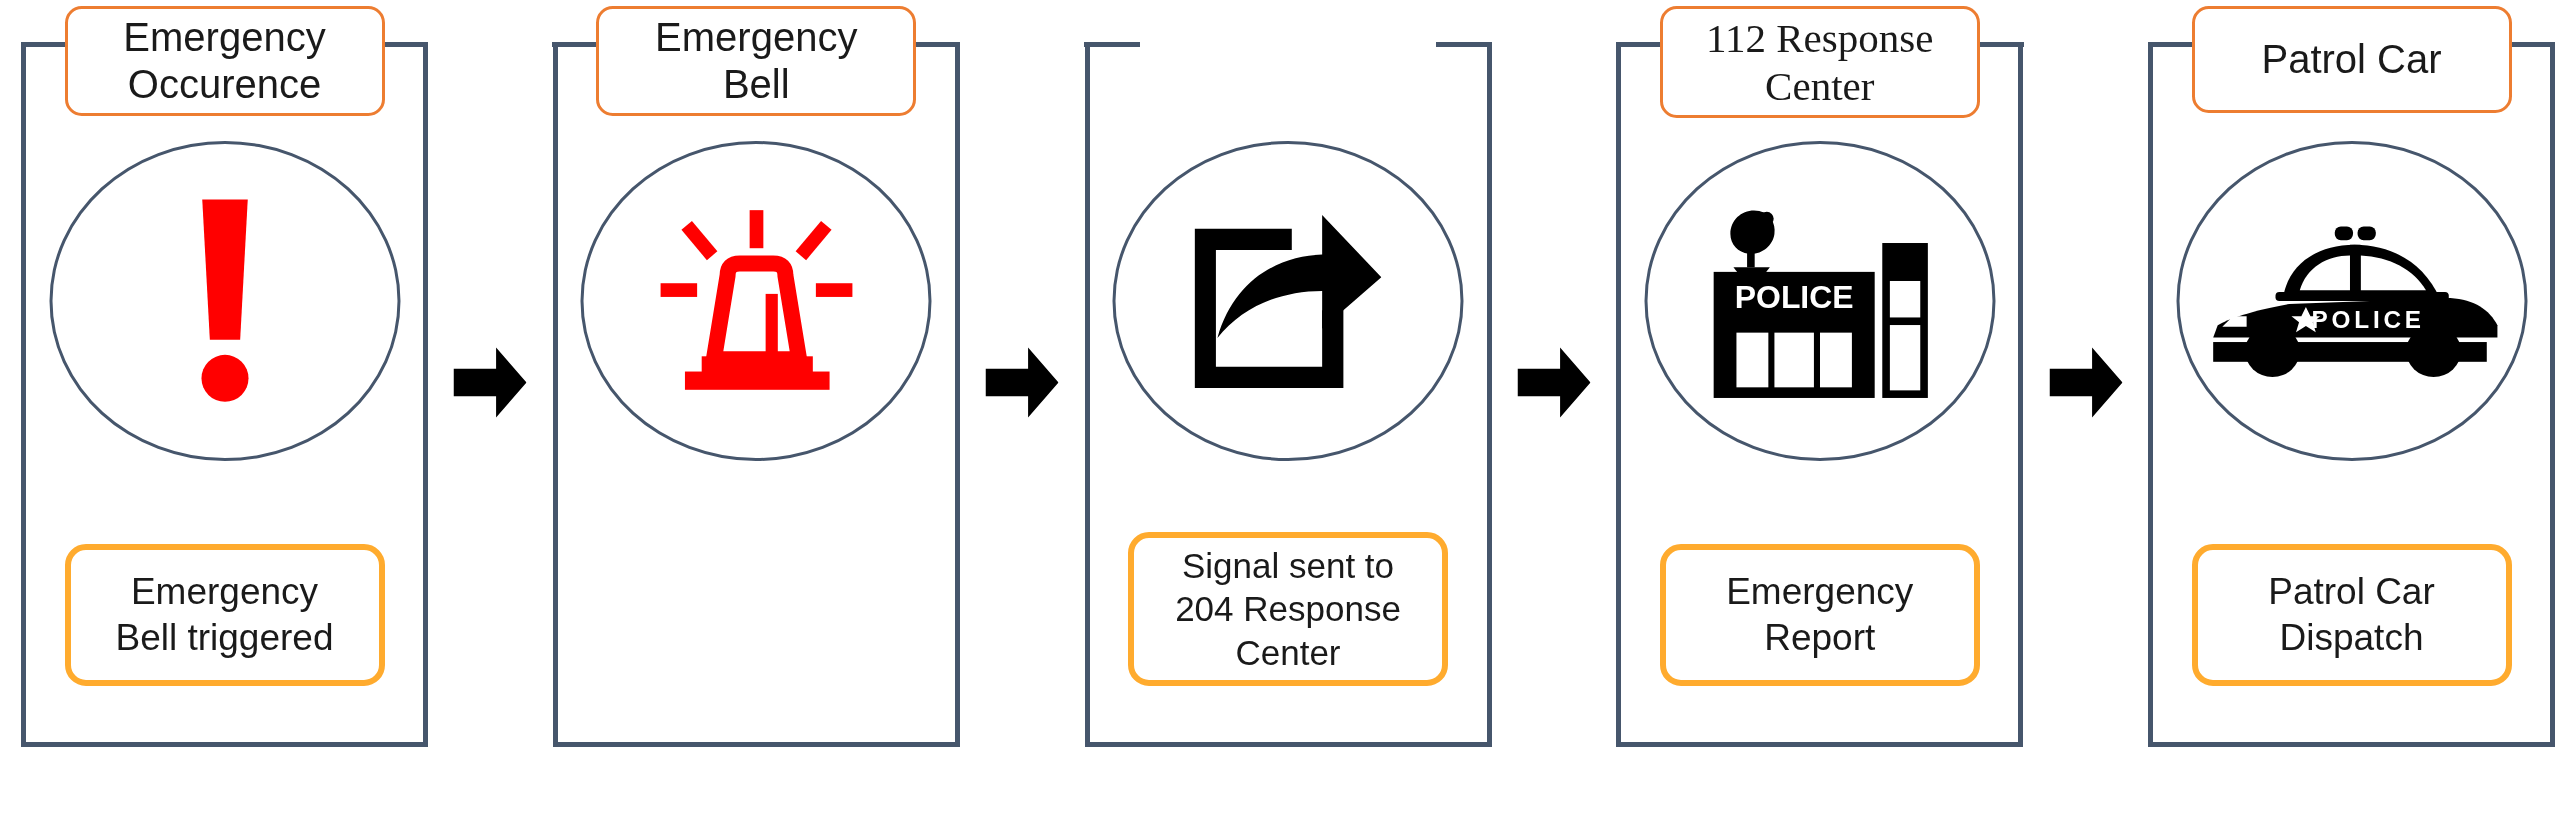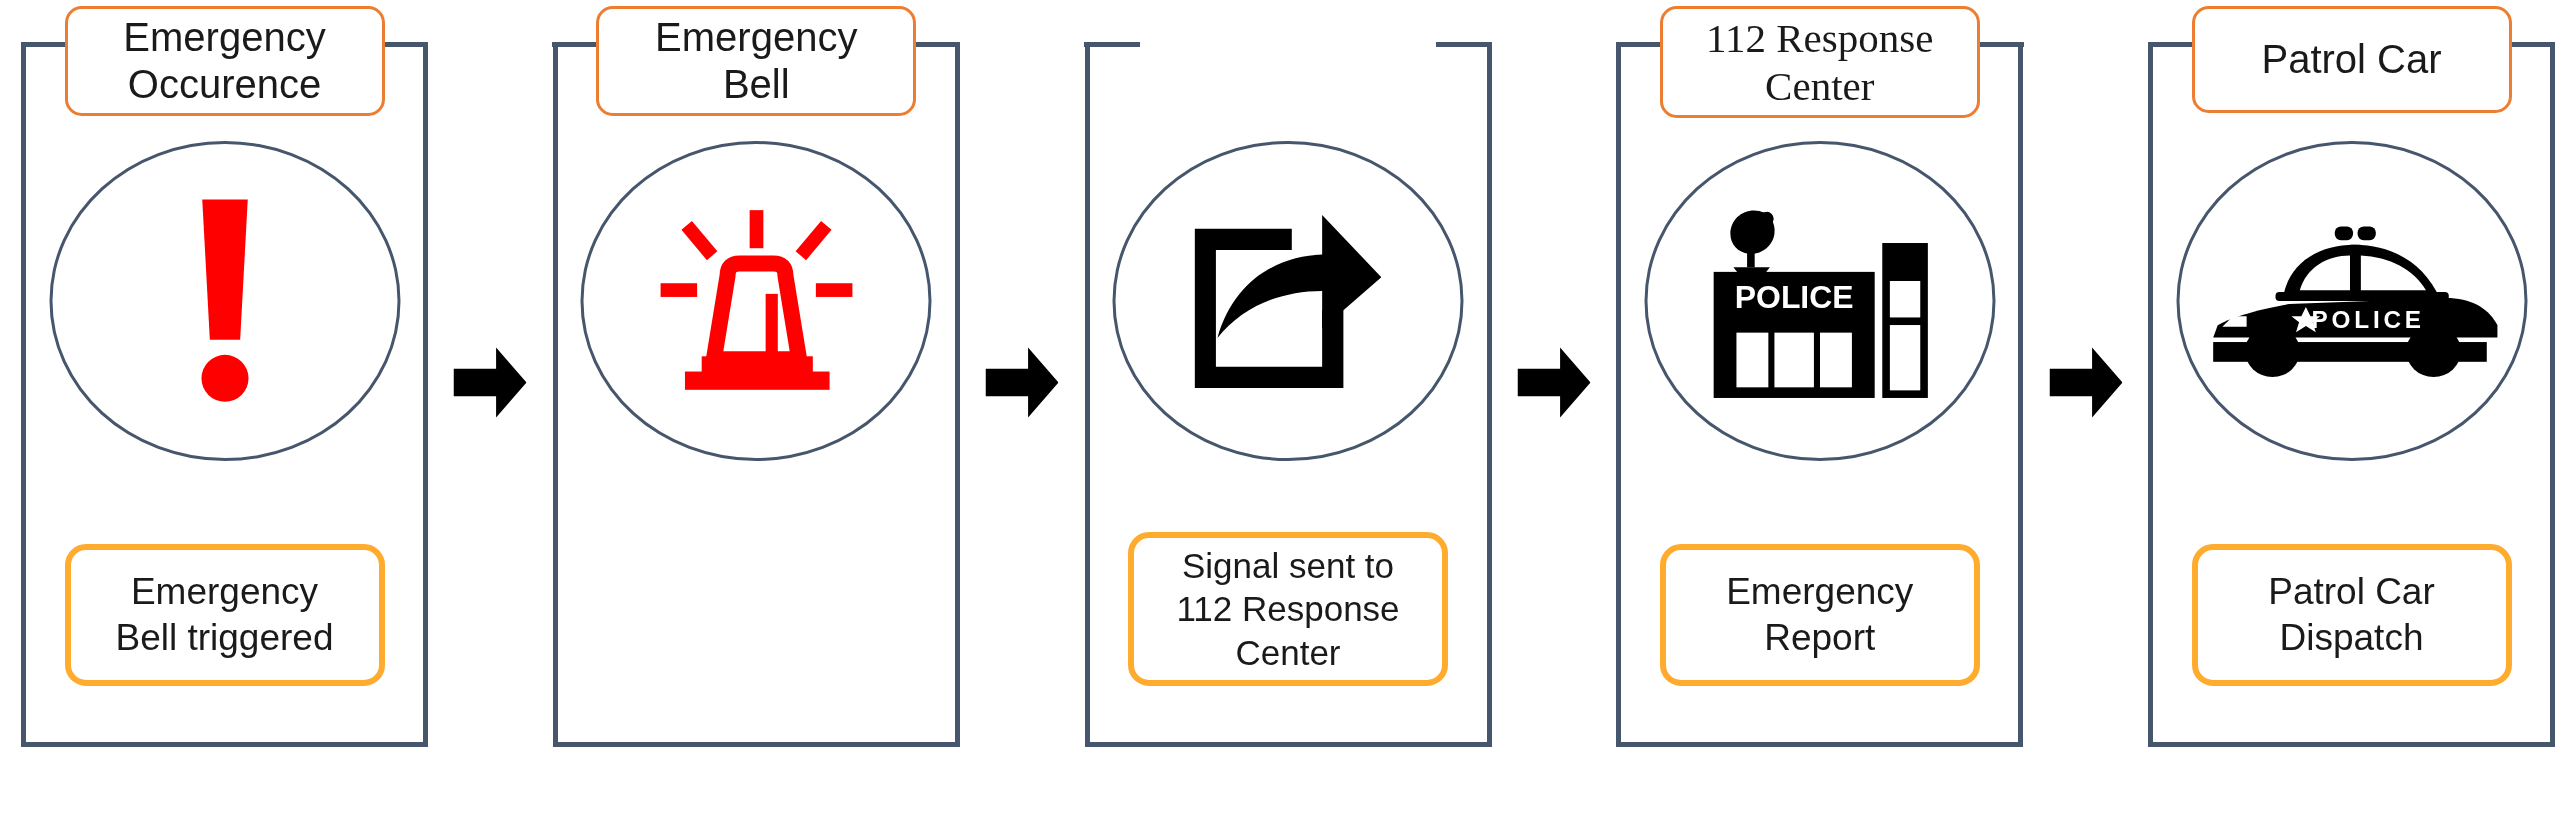--- a/index.html
+++ b/index.html
@@ -225,21 +225,21 @@
       <svg width="187" height="173" viewBox="0 0 246 228">
 
         <path d="M0 18 H128 V46 H28 V200 H168 V126 L196 112 V228 H0 Z" fill="#000000"></path>
 
         <path d="M30 162 C52 84 112 54 168 52 V0 L246 82 L168 150 V100 C112 100 62 122 30 162 Z" fill="#000000"></path>
       </svg>
     </div>
 
     <div class="caption-card">
       <div class="caption-text">Signal sent to
-112 Response
+204 Response
 Center</div>
     </div>
   </div>
 
   <div class="connector">
     <div class="arrow-wrap">
       <svg width="73" height="73" viewBox="0 0 96 96">
         <path d="M0 30 H56 V2 L96 48 L56 94 V66 H0 Z" fill="#000000"></path>
       </svg>
     </div>

